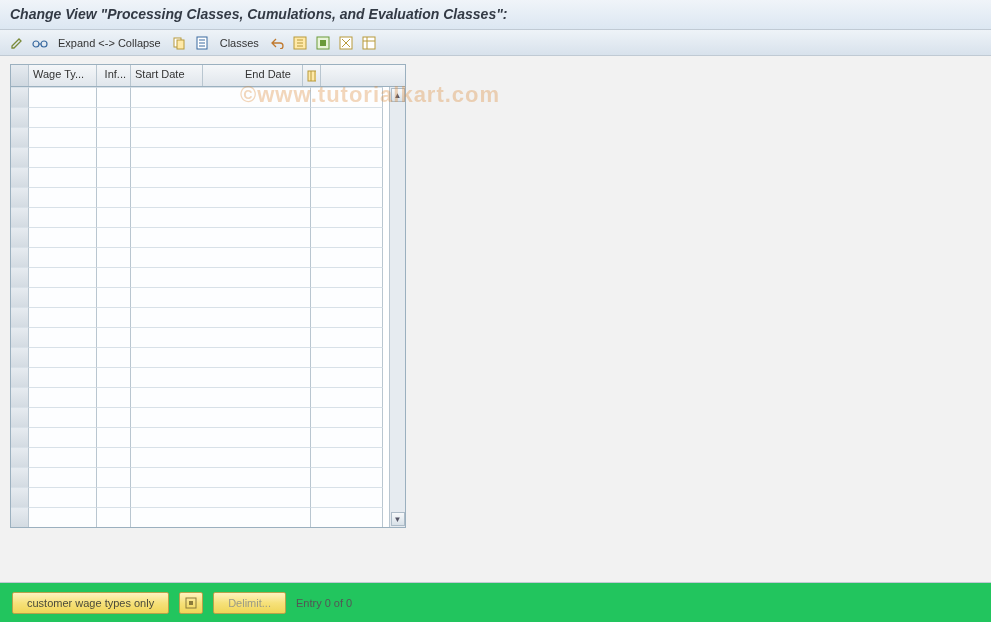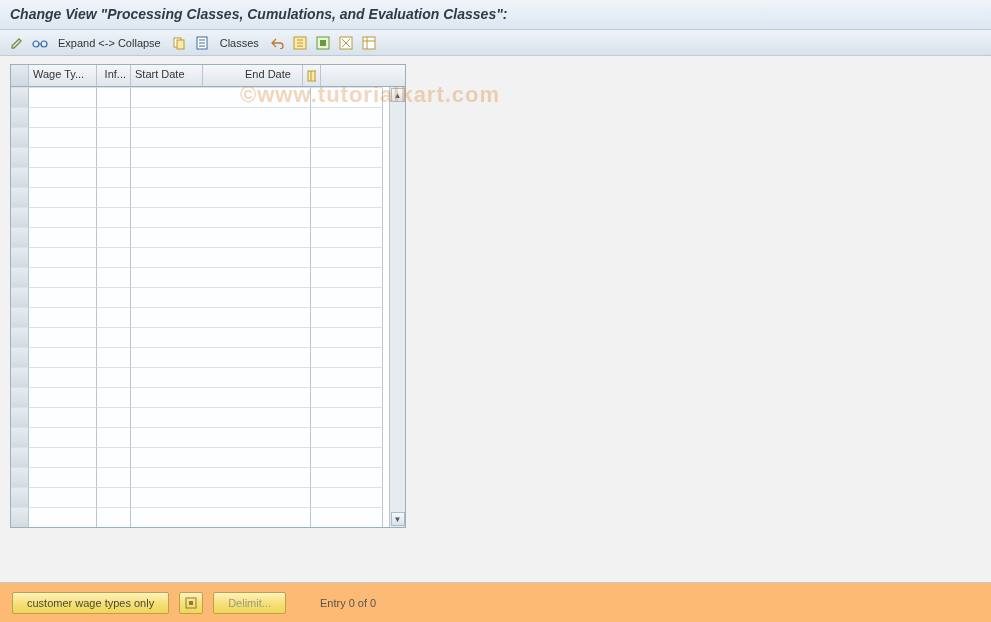--- a/index.html
+++ b/index.html
@@ -102,34 +102,34 @@
       width:14px; height:14px; margin:1px 0;
       background:linear-gradient(to bottom,#f7f9fb,#d8e1e8);
       border:1px solid #aebcc8; display:flex;align-items:center;justify-content:center;
       cursor:pointer; font-size:8px; color:#556;
     }
     .vscroll .track { flex:1; }
     
     .footer {
       position:absolute; left:0; right:0; bottom:0; height:40px;
       border-top:1px solid #c0cad4;
-      background:#fdba74;
+      background:#22c55e;
       display:flex; align-items:center; padding:0 12px; gap:10px;
     }
     .btn {
       height:22px; padding:0 14px;
       border:1px solid #b8a24a;
       background:linear-gradient(to bottom,#fff2bf 0%, #f6e17a 50%, #f0d558 100%);
       color:#4a4a3a; font-size:11px;
       border-radius:2px; cursor:pointer;
       display:flex;align-items:center;justify-content:center;
     }
     .btn.muted { color:#9a9a86; }
     .btn-icon { width:24px; padding:0; }
-    .entry-text { color:#555; margin-left:24px; }
+    .entry-text { color:#555; }
     
     svg { display:block; }
   </style>
 </head>
 <body>
 
 <div class="title-bar">Change View "Processing Classes, Cumulations, and Evaluation Classes":</div>
 
 <div class="toolbar">
   <span class="tb-icon">

